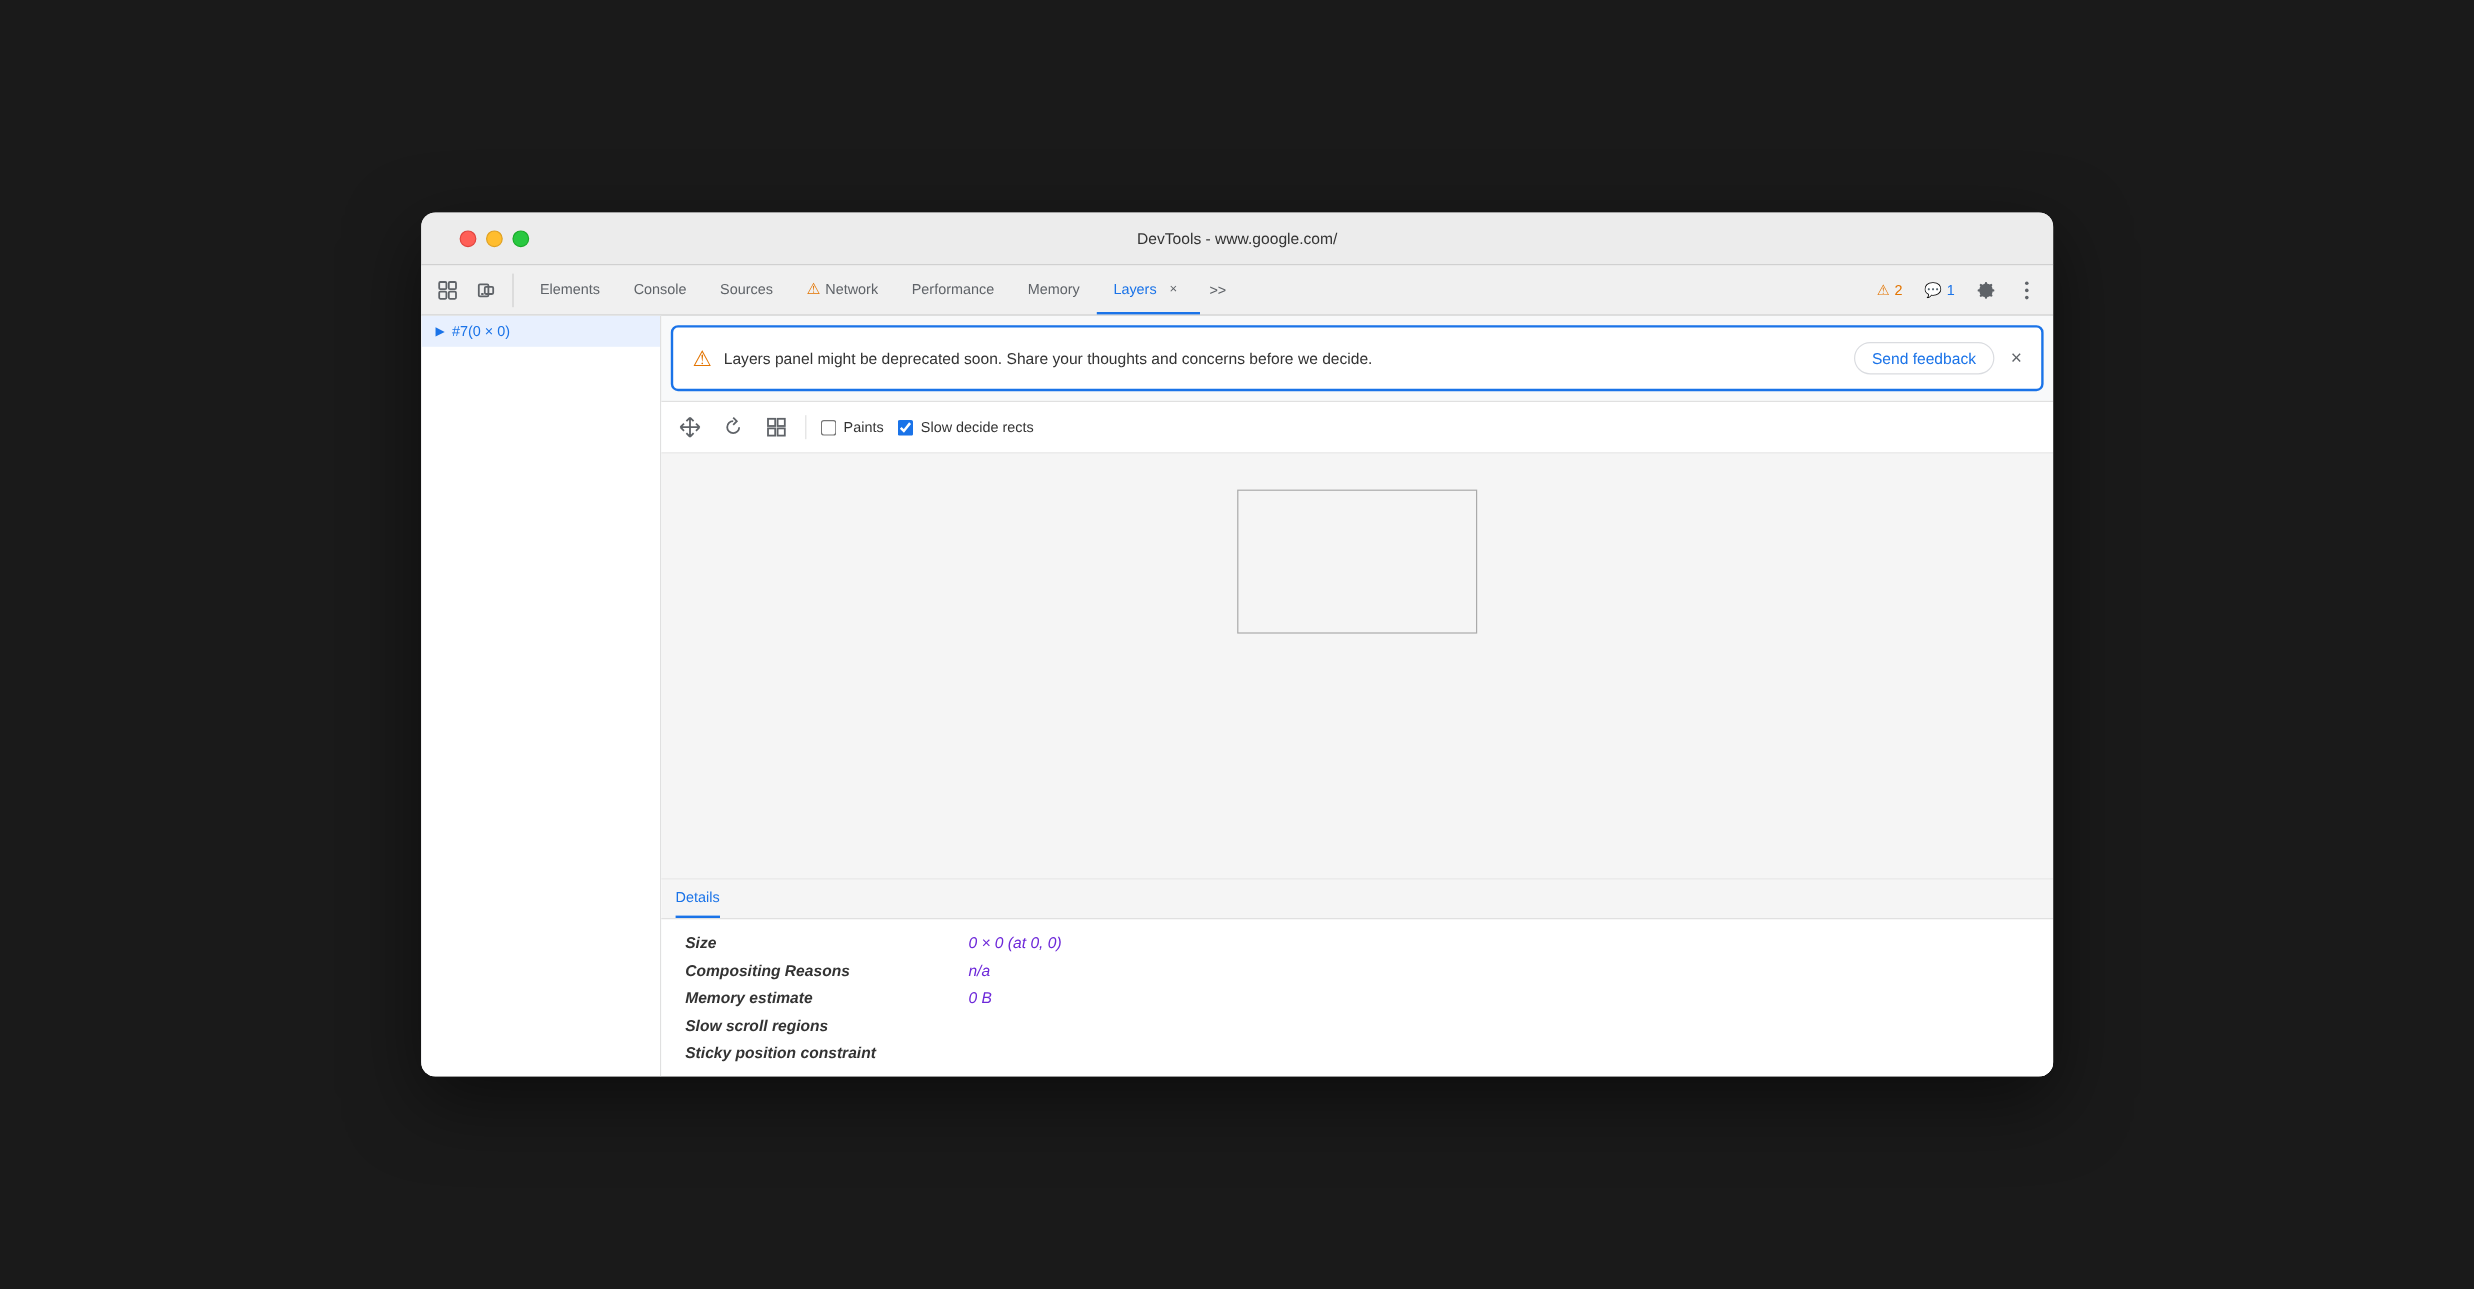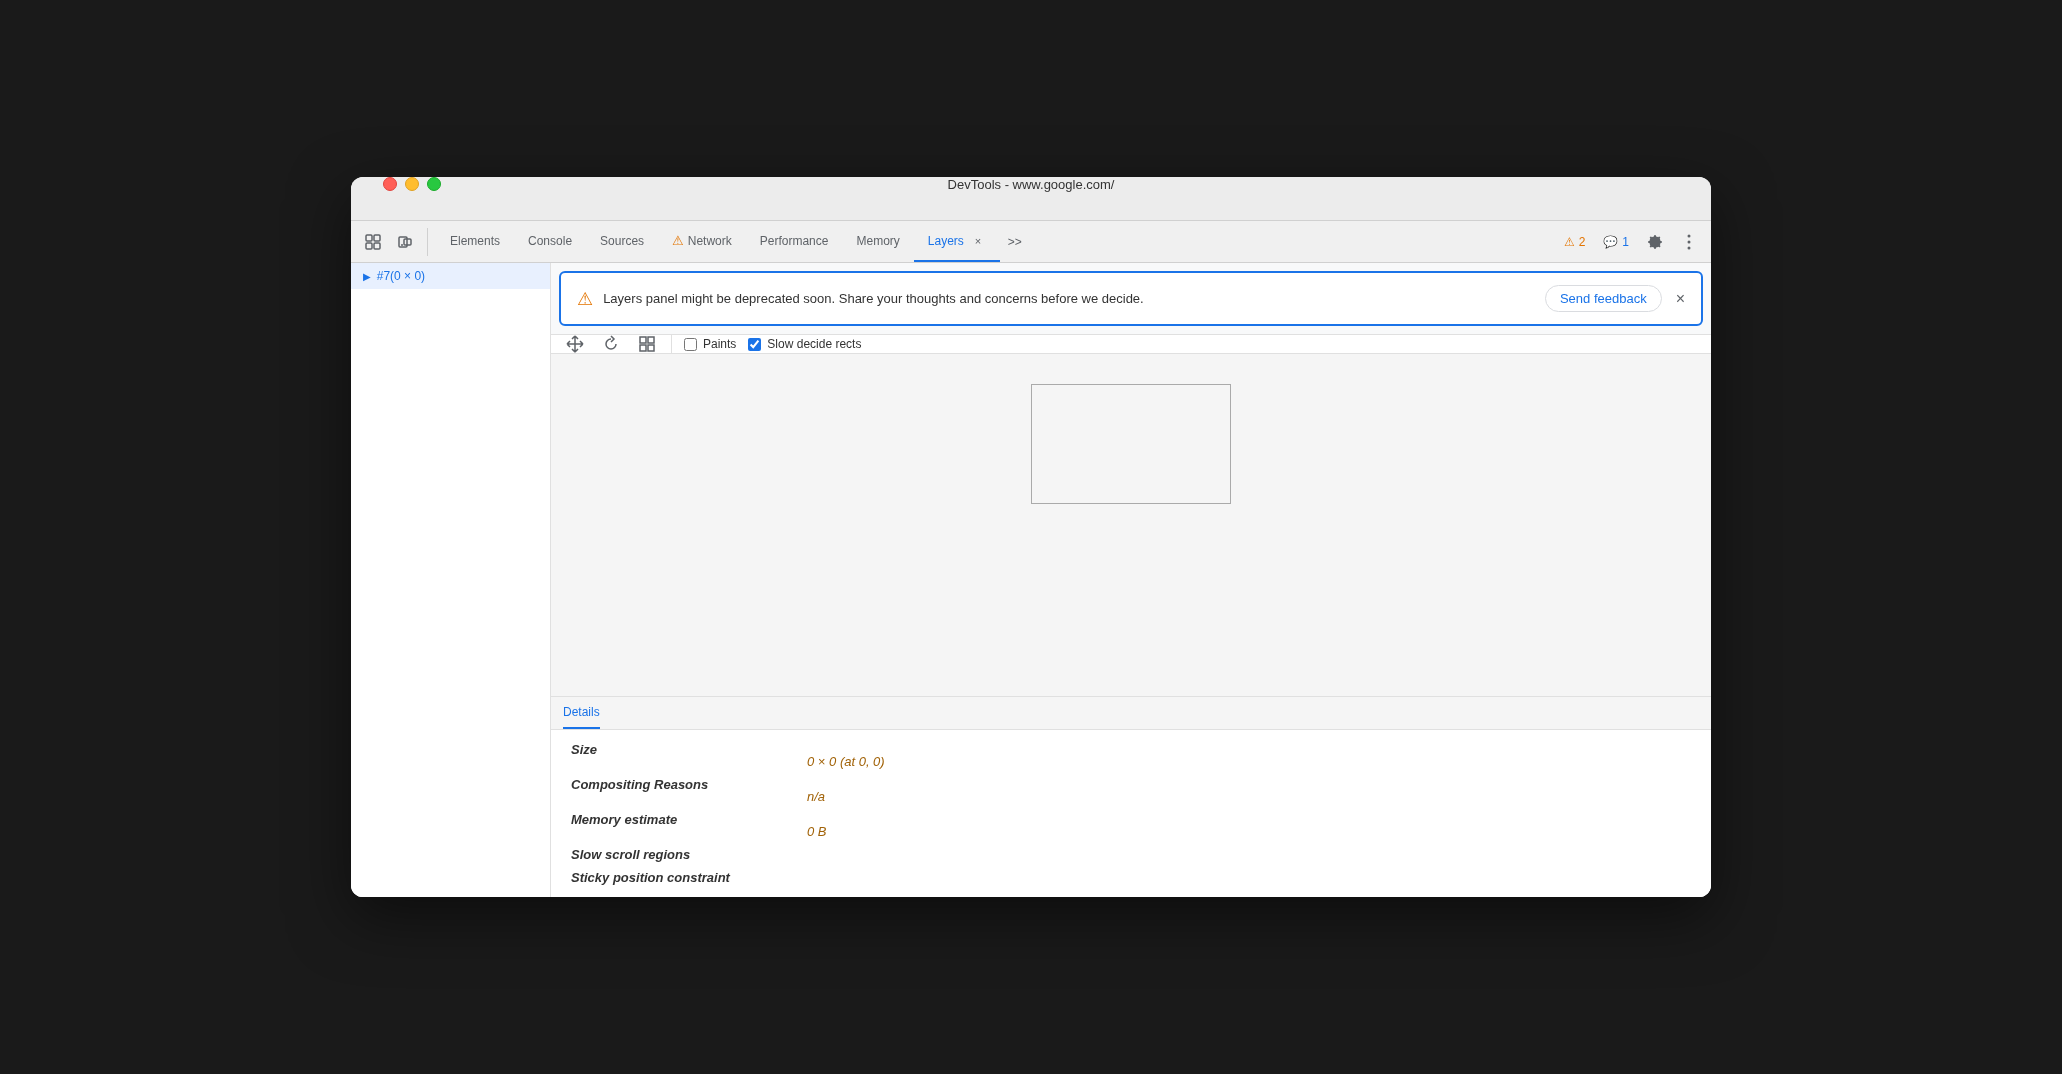--- a/index.html
+++ b/index.html
@@ -18,21 +18,21 @@
       border-radius: 12px;
       overflow: hidden;
       box-shadow: 0 20px 60px rgba(0,0,0,0.5);
       display: flex;
       flex-direction: column;
     }
     .titlebar {
       height: 44px;
       background: #ececec;
       display: flex;
-      align-items: flex-start;
+      align-items: center;
       padding: 0 32px;
       border-bottom: 1px solid #d0d0d0;
       position: relative;
     }
     .traffic-lights {
       display: flex;
       gap: 8px;
       align-items: center;
     }
     .traffic-light {
@@ -214,21 +214,21 @@
       white-space: nowrap;
     }
     .banner-close {
       color: #5f6368;
       font-size: 16px;
       cursor: pointer;
       margin-left: 4px;
       flex-shrink: 0;
     }
     .controls-bar {
-      height: 20px;
+      height: 44px;
       background: #fff;
       border-top: 1px solid #e0e0e0;
       border-bottom: 1px solid #e0e0e0;
       display: flex;
       align-items: center;
       padding: 0 12px;
       gap: 12px;
     }
     .ctrl-icon {
       width: 24px;
@@ -302,22 +302,21 @@
       grid-template-columns: 220px 1fr;
       gap: 8px 16px;
       font-size: 13px;
       font-style: italic;
     }
     .details-label {
       font-weight: 600;
       color: #333;
     }
     .details-value {
-      color: #a16207;
-      margin-top: 12px;
+      color: #6d28d9;
     }
   </style>
 </head>
 <body>
 
 <div class="window">
 
   <div class="titlebar">
     <div class="traffic-lights">
       <div class="traffic-light close"></div>

